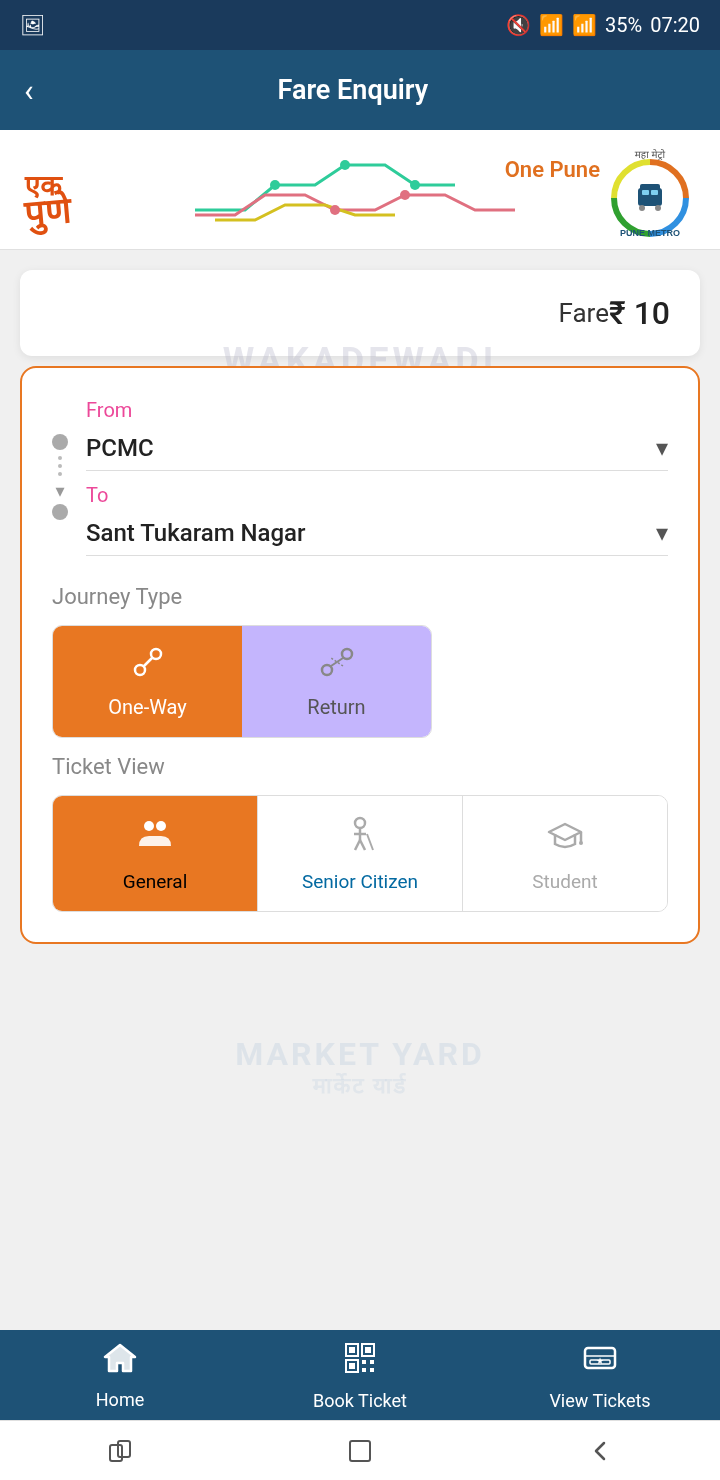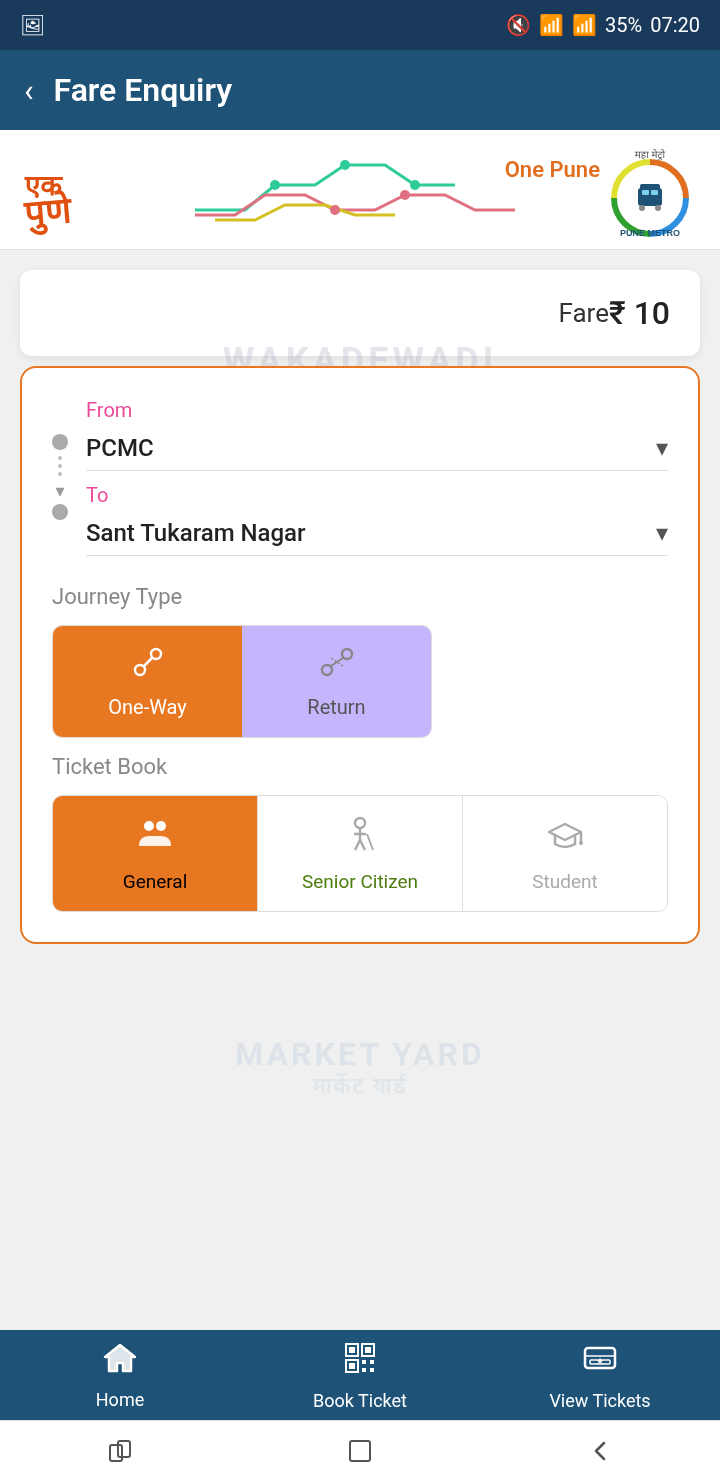--- a/index.html
+++ b/index.html
@@ -44,23 +44,24 @@
       padding: 0 24px;
       gap: 20px;
     }
     .header-back {
       color: white;
       font-size: 32px;
       cursor: pointer;
     }
     .header-title {
       color: white;
-      font-size: 32px;
+      font-size: 27px;
       font-weight: 600;
       flex: 1;
+      text-align: center;
       margin-right: 44px;
     }
 
     
     .banner {
       background: white;
       height: 120px;
       display: flex;
       align-items: center;
       justify-content: space-between;
@@ -508,21 +509,21 @@
           <circle cx="8" cy="26" r="5" fill="none" stroke="#888" stroke-width="2.5"></circle>
           <circle cx="28" cy="10" r="5" fill="none" stroke="#888" stroke-width="2.5"></circle>
           <line x1="12" y1="22" x2="24" y2="14" stroke="#888" stroke-width="2"></line>
           <line x1="24" y1="22" x2="12" y2="14" stroke="#888" stroke-width="1.5" stroke-dasharray="2,2"></line>
         </svg>
       </span>
       <span class="journey-btn-label" style="color:#555;">Return</span>
     </div>
   </div>
 
-  <div class="section-title">Ticket Book</div>
+  <div class="section-title">Ticket View</div>
   <div class="ticket-type-row">
 
     <div class="ticket-btn active">
       <span class="ticket-btn-icon">
         <svg width="40" height="40" viewBox="0 0 40 40">
           <circle cx="14" cy="12" r="5" fill="white"></circle>
           <circle cx="26" cy="12" r="5" fill="white"></circle>
           <path d="M4,32 Q4,22 14,22 L26,22 Q36,22 36,32" fill="white" opacity="0.9"></path>
         </svg>
       </span>
@@ -534,21 +535,21 @@
         <svg width="40" height="40" viewBox="0 0 40 40">
           <circle cx="20" cy="9" r="5" fill="none" stroke="#aaa" stroke-width="2.5"></circle>
           <line x1="20" y1="14" x2="20" y2="26" stroke="#aaa" stroke-width="2.5"></line>
           <line x1="14" y1="20" x2="26" y2="20" stroke="#aaa" stroke-width="2.5"></line>
           <line x1="20" y1="26" x2="15" y2="36" stroke="#aaa" stroke-width="2.5"></line>
           <line x1="20" y1="26" x2="25" y2="36" stroke="#aaa" stroke-width="2.5"></line>
 
           <line x1="27" y1="20" x2="33" y2="36" stroke="#aaa" stroke-width="2"></line>
         </svg>
       </span>
-      <span class="ticket-btn-label" style="color:#4d7c0f;">Senior Citizen</span>
+      <span class="ticket-btn-label" style="color:#0369a1;">Senior Citizen</span>
     </div>
 
     <div class="ticket-btn">
       <span class="ticket-btn-icon">
         <svg width="40" height="40" viewBox="0 0 40 40">
 
           <polygon points="20,10 36,18 20,26 4,18" fill="none" stroke="#aaa" stroke-width="2.5" stroke-linejoin="round"></polygon>
           <path d="M30,20 L30,30 Q20,36 10,30 L10,20" fill="none" stroke="#aaa" stroke-width="2.5"></path>
           <line x1="36" y1="18" x2="36" y2="28" stroke="#aaa" stroke-width="2.5"></line>
           <circle cx="36" cy="29" r="2" fill="#aaa"></circle>

